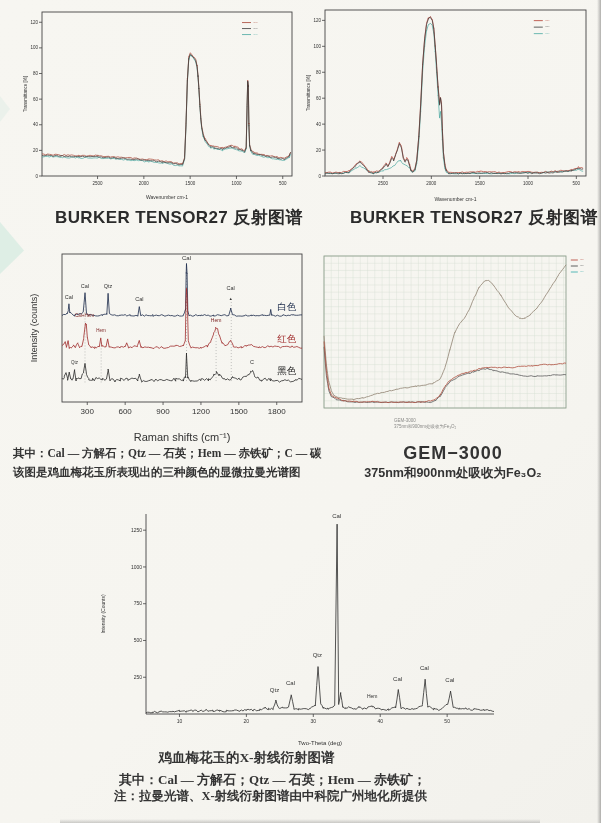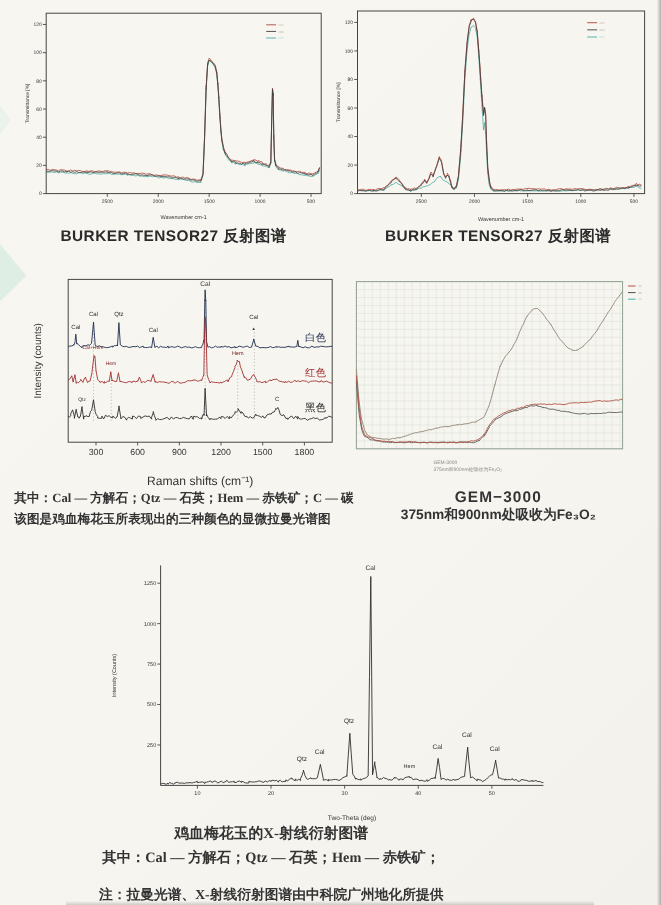--- a/index.html
+++ b/index.html
@@ -4,36 +4,36 @@
 <style>
   html,body{margin:0;padding:0;}
   body{
     width:601px;height:823px;position:relative;overflow:hidden;
     background:linear-gradient(135deg,#f7f6f1 0%,#f6f5f0 60%,#f2f1ec 100%);
     font-family:"Liberation Sans",sans-serif;color:#222;
   }
   .fig{position:absolute;}
   .cap-bold{
     position:absolute;font-family:"Liberation Sans",sans-serif;
-    font-weight:bold;font-size:14px;letter-spacing:.4px;color:#2b2b2b;
+    font-weight:bold;font-size:17px;letter-spacing:.4px;color:#2b2b2b;
     white-space:nowrap;
   }
   .cap-serif{
     position:absolute;font-family:"Liberation Serif",serif;
     color:#333;white-space:nowrap;
   }
   .raman-cap{left:13px;top:444px;font-size:11.5px;line-height:19px;font-weight:600;}
   .gem-tiny{left:394px;top:418px;font-size:4.5px;line-height:6px;color:#8a8a88;font-family:"Liberation Sans",sans-serif;position:absolute;}
   .gem-block{position:absolute;left:318px;top:443px;width:270px;text-align:center;}
-  .gem-title{font-family:"Liberation Sans",sans-serif;font-weight:bold;font-size:14px;letter-spacing:1px;color:#333;}
+  .gem-title{font-family:"Liberation Sans",sans-serif;font-weight:bold;font-size:18px;letter-spacing:1px;color:#333;}
   .gem-sub{font-family:"Liberation Sans",sans-serif;font-weight:bold;font-size:12.5px;color:#333;margin-top:1px;}
   .xrd-cap{left:0;width:493px;text-align:center;}
   .xrd-t1{top:749px;font-size:13.5px;font-weight:600;}
-  .xrd-t2{top:771px;font-size:13px;font-weight:600;}
-  .xrd-t3{top:805px;font-size:12.5px;font-weight:600;}
+  .xrd-t2{top:771px;font-size:13px;font-weight:600;margin-left:26px;}
+  .xrd-t3{top:788px;font-size:12.5px;font-weight:600;margin-left:24px;}
   .scan-edge-right{position:absolute;right:0;top:0;width:4px;height:100%;
     background:linear-gradient(to right,rgba(0,0,0,0),rgba(90,90,90,.45));}
   .scan-bottom{position:absolute;left:60px;bottom:0;width:480px;height:4px;
     background:linear-gradient(to bottom,rgba(0,0,0,0),rgba(120,120,120,.35));}
   .corner-artifact{position:absolute;left:0;top:222px;width:24px;height:52px;
     background:#d9ece3;clip-path:polygon(0 0,100% 55%,0 100%);opacity:.85;}
   .corner-artifact2{position:absolute;left:0;top:96px;width:10px;height:26px;
     background:#e3efe8;clip-path:polygon(0 0,100% 50%,0 100%);opacity:.6;}
   svg text{user-select:none;}
 </style>

